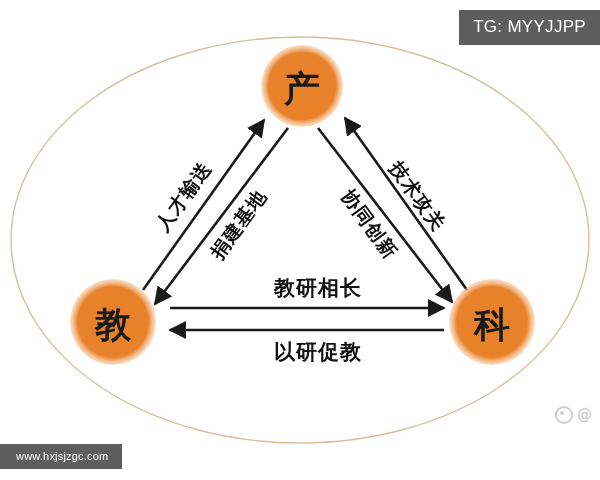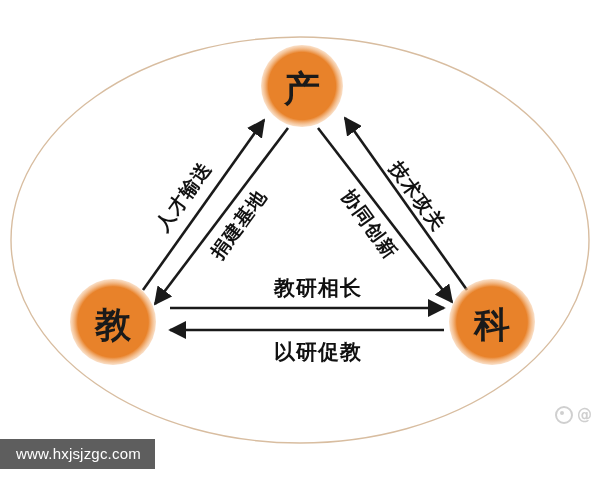--- a/index.html
+++ b/index.html
@@ -49,21 +49,21 @@
     padding: 7px 14px 8px 14px;
     letter-spacing: 0.3px;
     white-space: nowrap;
   }
   .url-badge {
     position: absolute;
     left: 0;
     bottom: 11px;
     background: #5e5e5e;
     color: #ffffff;
-    font-size: 15px;
+    font-size: 11px;
     padding: 6px 14px 7px 16px;
     letter-spacing: 0.2px;
     white-space: nowrap;
   }
   .watermark {
     position: absolute;
     right: 8px;
     bottom: 56px;
     display: flex;
     align-items: center;
@@ -152,20 +152,21 @@
 
     <text class="edge-label" x="418" y="196" transform="rotate(54 418 196)">技术攻关</text>
 
     <text class="edge-label" x="370" y="224" transform="rotate(54 370 224)">协同创新</text>
 
     <text class="edge-label" x="318" y="288" style="font-size:21px">教研相长</text>
 
     <text class="edge-label" x="318" y="352" style="font-size:21px">以研促教</text>
   </svg>
 
+  <div class="tag-badge">TG: MYYJJPP</div>
 
   <div class="url-badge">www.hxjsjzgc.com</div>
 
   <div class="watermark">
     <span class="watermark-logo"></span>
     <span class="watermark-at">@</span>
   </div>
 
 </div>
 

